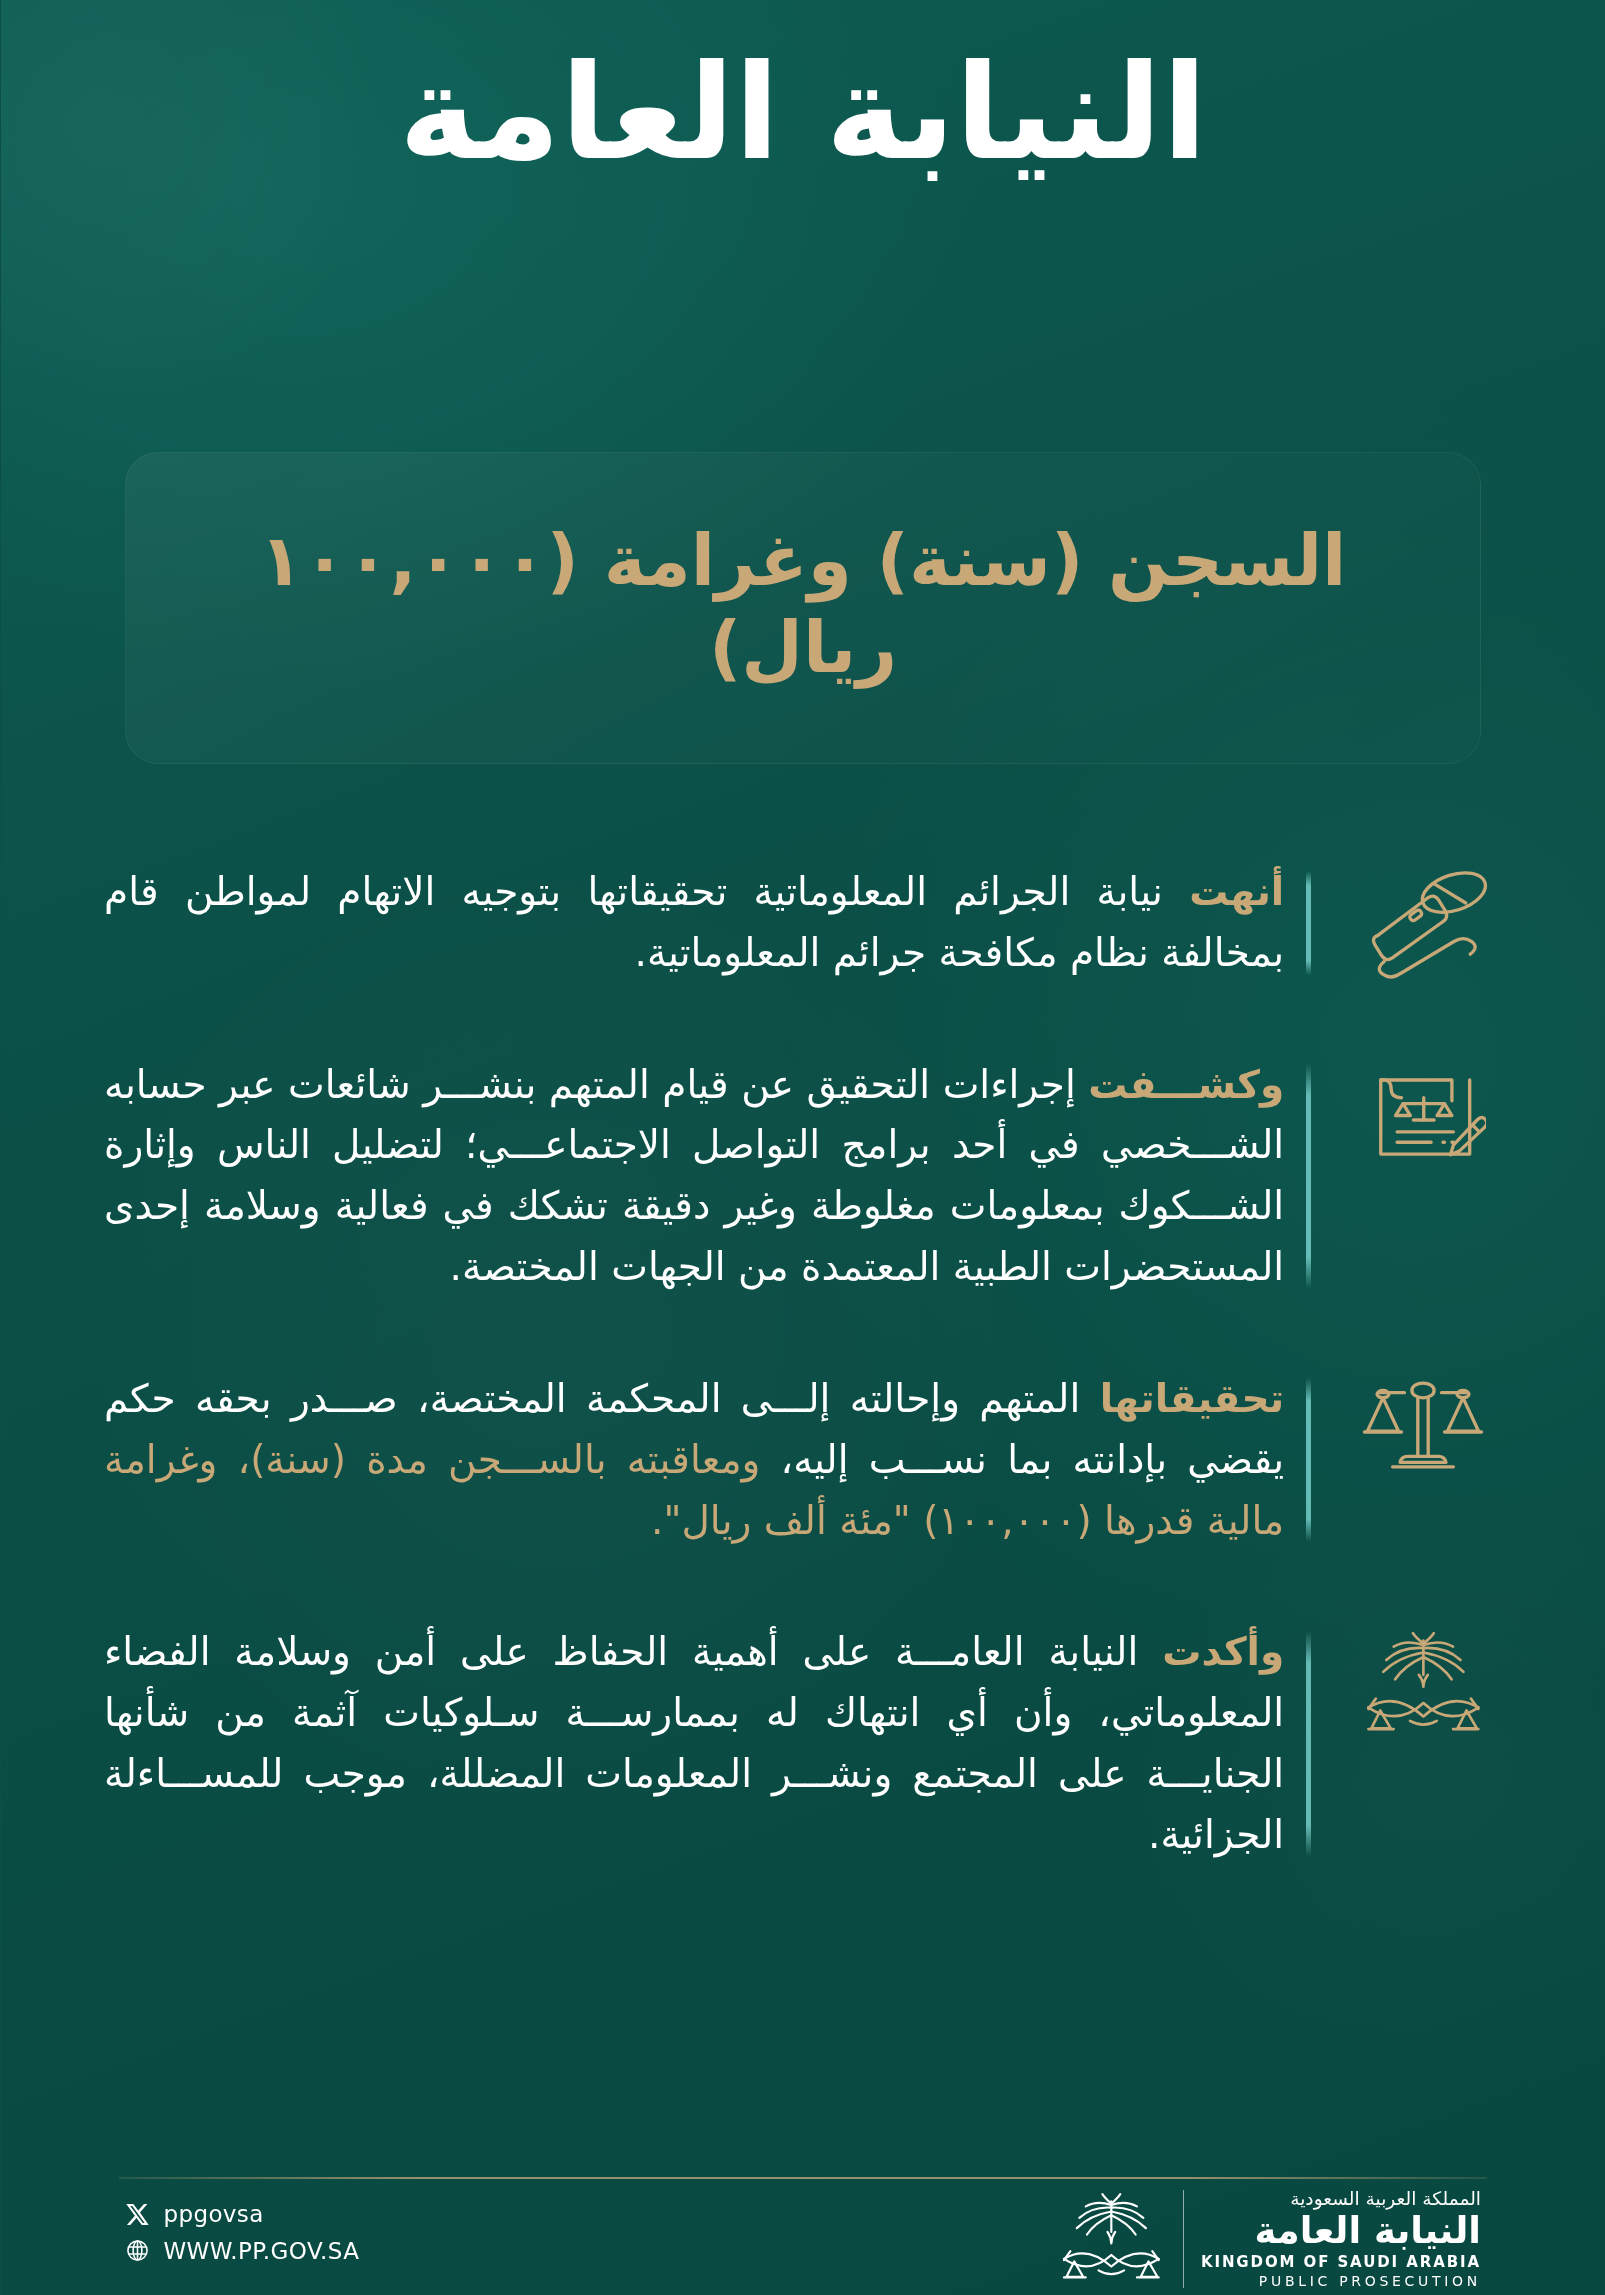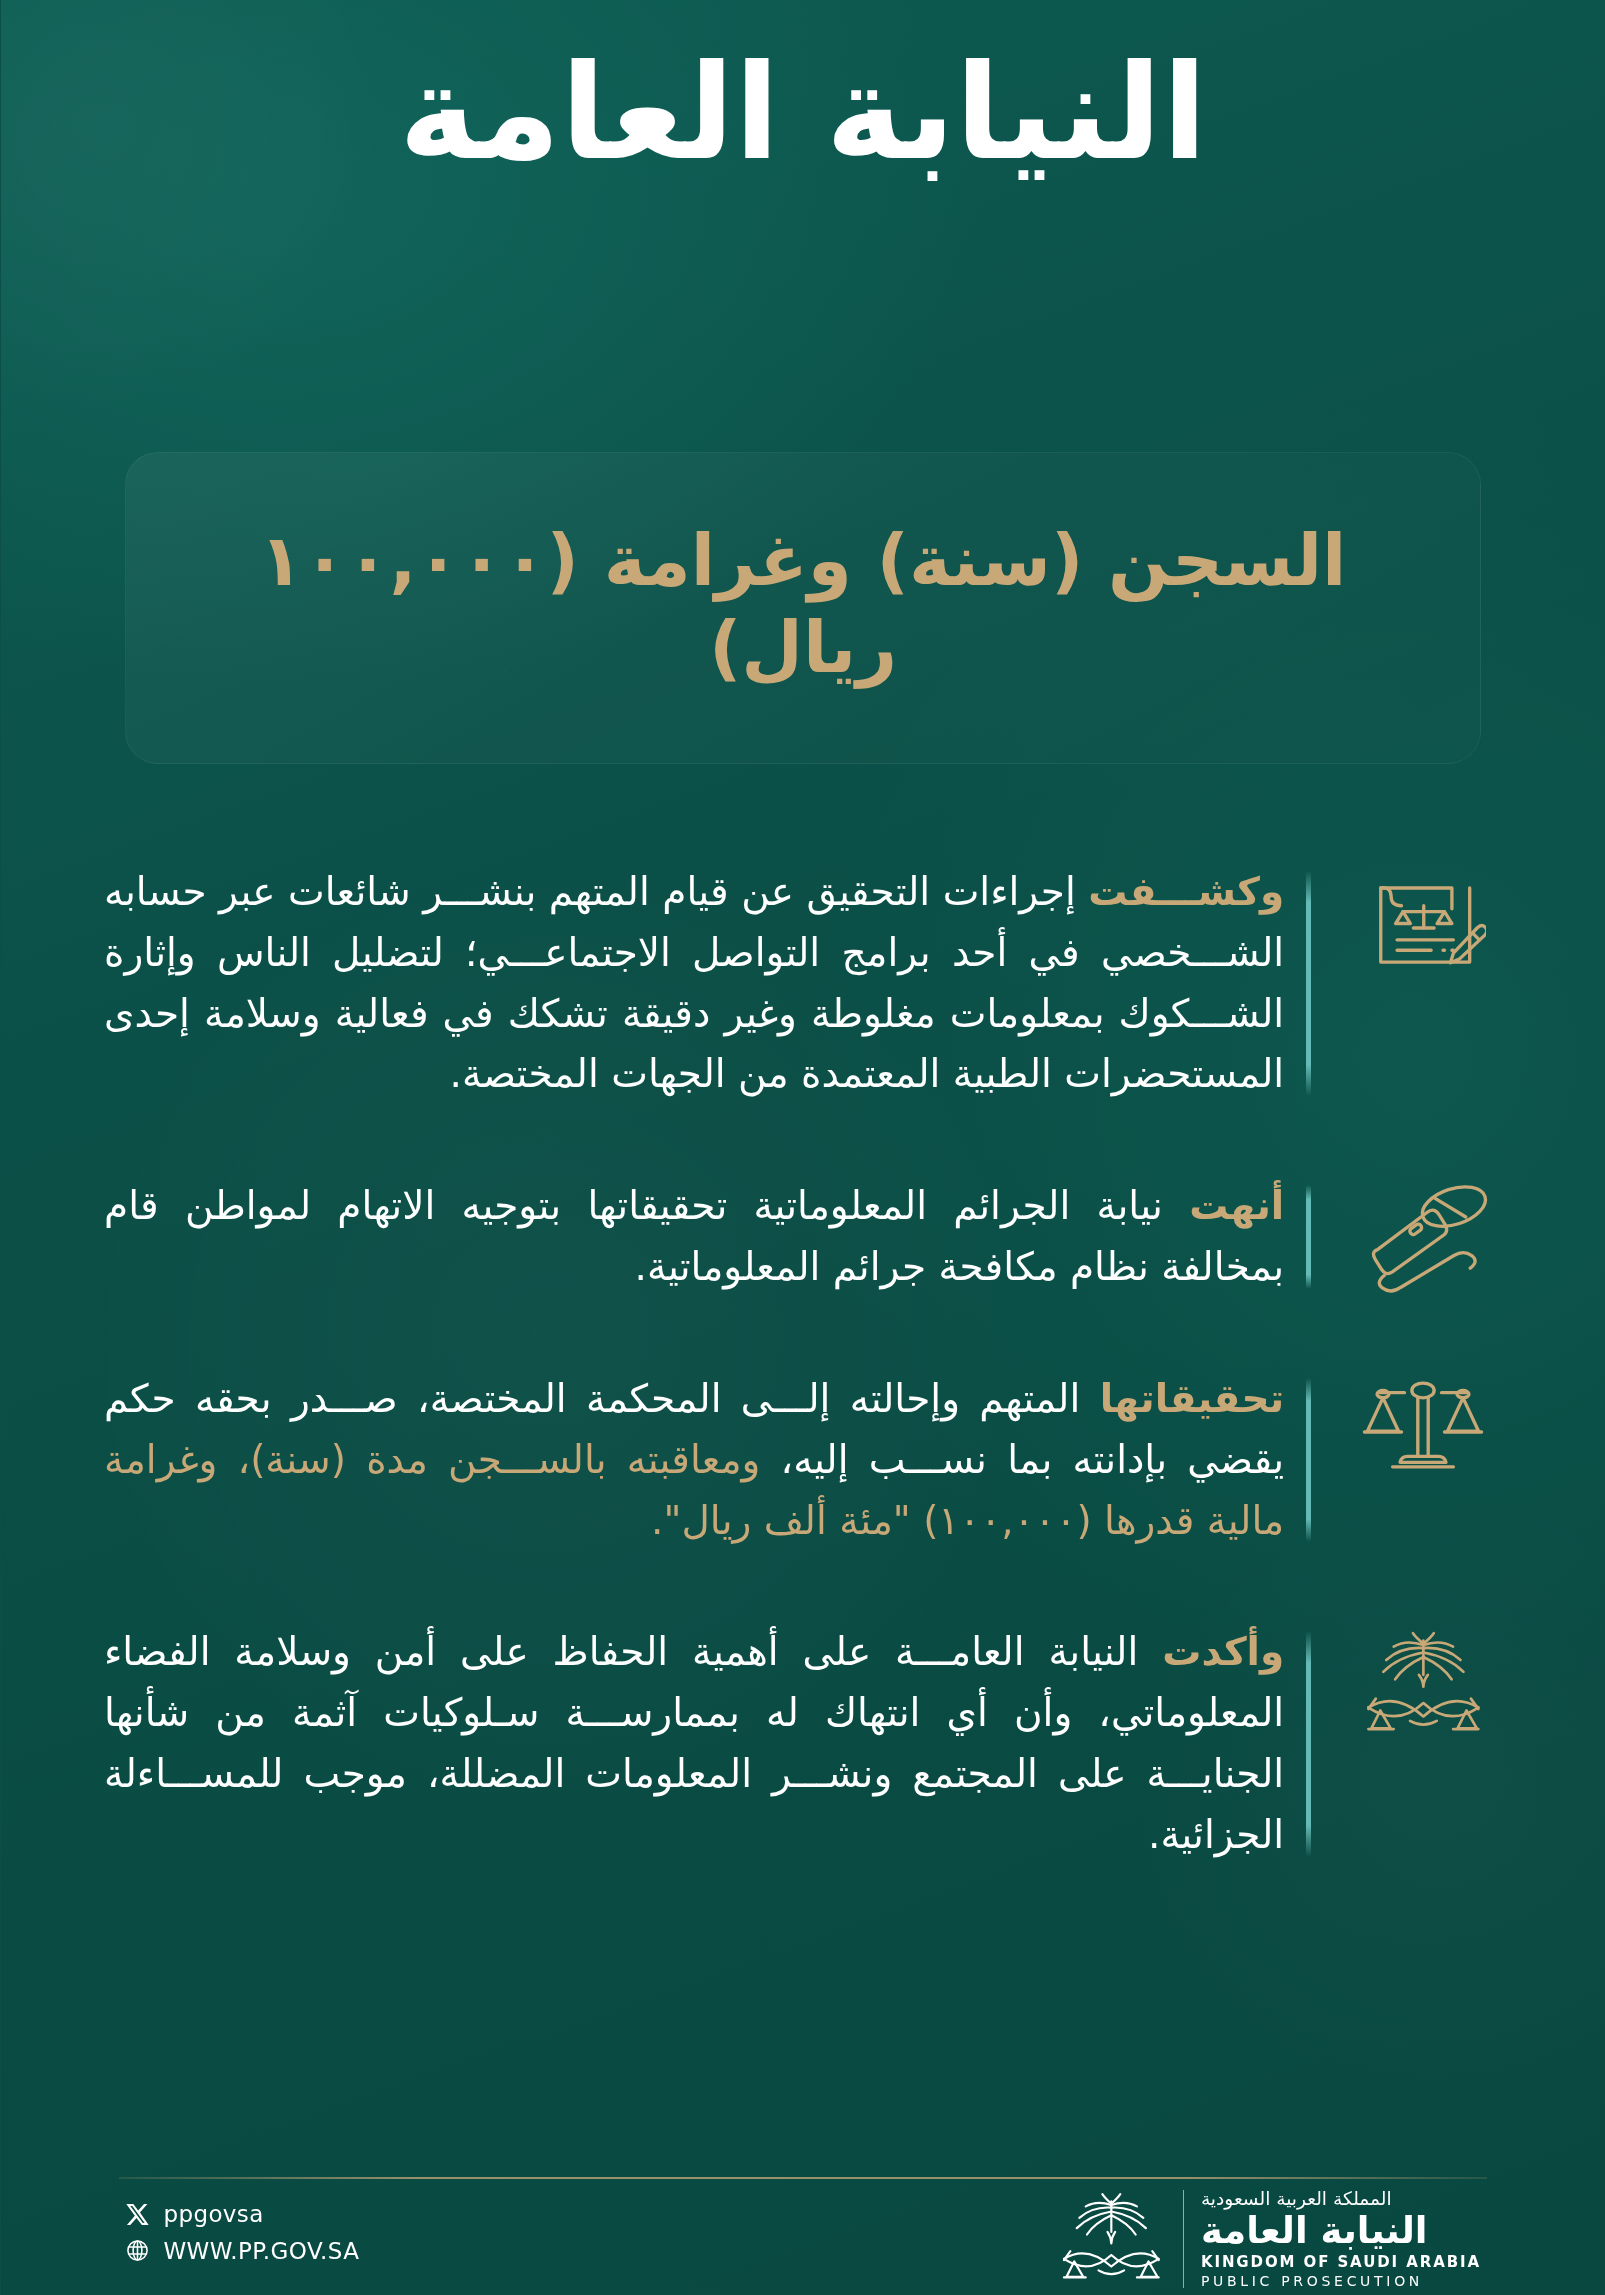--- a/index.html
+++ b/index.html
@@ -202,21 +202,21 @@
   }
   .logo-emblem svg { display: block; }
   .logo-divider {
     width: 1.5px;
     height: 98px;
     background: rgba(255,255,255,.55);
   }
   .logo-words {
     display: flex;
     flex-direction: column;
-    align-items: flex-end;
+    align-items: flex-start;
     gap: 1.5px;
     color: #ffffff;
   }
   .logo-kingdom-ar { font-size: 18.6px; font-weight: 500; letter-spacing: 0.4px; }
   .logo-name-ar { font-size: 37px; font-weight: 700; line-height: 1.1; letter-spacing: 0.7px; }
   .logo-kingdom-en { font-size: 15px; letter-spacing: 1.9px; font-weight: 600; direction: ltr; }
   .logo-name-en { font-size: 14px; letter-spacing: 3.7px; font-weight: 500; direction: ltr; }
 </style>
 </head>
 <body>
@@ -231,53 +231,53 @@
 
   <div class="header">
     <div class="brand-title">النيابة العامة</div>
   </div>
 
   <div class="card">
     <div class="card-headline">السجن (سنة) وغرامة (١٠٠,٠٠٠ ريال)</div>
   </div>
 
   <div class="blocks">
+
+    <div class="block">
+      <div class="block-icon">
+        <svg width="141" height="112" viewBox="0 0 190 150" fill="none" stroke="#c9a878" stroke-width="4.5" stroke-linecap="round" stroke-linejoin="round">
+          <ellipse cx="136" cy="34" rx="44" ry="24" transform="rotate(-18 136 34)"></ellipse>
+          <path d="M109 22 L152 48"></path>
+          <path d="M33 92 L101 41 q9 -6 15 4 l8 13 q6 10 -4 16 L53 122 q-9 6 -15 -4 l-8 -13 q-6 -10 3 -13 Z"></path>
+          <rect x="75" y="66" width="17" height="9" rx="4" transform="rotate(-36 75 66)"></rect>
+          <path d="M42 127 q-12 10 -2 17 q11 8 24 -1 l72 -43 q13 -8 24 0 q10 8 -2 17"></path>
+        </svg>
+      </div>
+      <div class="block-rule"></div>
+      <div class="block-text">
+        <span class="lead">أنهت</span><span> نيابة الجرائم المعلوماتية تحقيقاتها بتوجيه الاتهام لمواطن قام بمخالفة نظام مكافحة جرائم المعلوماتية.</span>
+      </div>
+    </div>
 
     <div class="block">
       <div class="block-icon">
         <svg width="126" height="119" viewBox="0 0 170 160" fill="none" stroke="#c9a878" stroke-width="4.5" stroke-linecap="round" stroke-linejoin="round">
           <path d="M28 28 h96 v28 M148 28 v80 M28 28 v100 h120 v-20"></path>
           <path d="M28 28 q14 -2 14 12 q0 12 14 12"></path>
           <path d="M58 60 h56 M86 52 v30"></path>
           <path d="M58 60 l-10 16 h20 Z M114 60 l-10 16 h20 Z"></path>
           <path d="M72 82 h28"></path>
           <path d="M50 98 h76 M50 112 h46 M112 112 h2 M124 112 h2"></path>
           <path d="M126 116 L158 82 q6 -6 11 -1 q5 5 -1 11 L134 124 l-12 5 Z"></path>
           <path d="M152 89 l9 9"></path>
         </svg>
       </div>
       <div class="block-rule"></div>
       <div class="block-text">
         <span class="lead">وكشـــفت</span><span> إجراءات التحقيق عن قيام المتهم بنشـــر شائعات عبر حسابه الشـــخصي في أحد برامج التواصل الاجتماعـــي؛ لتضليل الناس وإثارة الشـــكوك بمعلومات مغلوطة وغير دقيقة تشكك في فعالية وسلامة إحدى المستحضرات الطبية المعتمدة من الجهات المختصة.</span>
-      </div>
-    </div>
-
-    <div class="block">
-      <div class="block-icon">
-        <svg width="141" height="112" viewBox="0 0 190 150" fill="none" stroke="#c9a878" stroke-width="4.5" stroke-linecap="round" stroke-linejoin="round">
-          <ellipse cx="136" cy="34" rx="44" ry="24" transform="rotate(-18 136 34)"></ellipse>
-          <path d="M109 22 L152 48"></path>
-          <path d="M33 92 L101 41 q9 -6 15 4 l8 13 q6 10 -4 16 L53 122 q-9 6 -15 -4 l-8 -13 q-6 -10 3 -13 Z"></path>
-          <rect x="75" y="66" width="17" height="9" rx="4" transform="rotate(-36 75 66)"></rect>
-          <path d="M42 127 q-12 10 -2 17 q11 8 24 -1 l72 -43 q13 -8 24 0 q10 8 -2 17"></path>
-        </svg>
-      </div>
-      <div class="block-rule"></div>
-      <div class="block-text">
-        <span class="lead">أنهت</span><span> نيابة الجرائم المعلوماتية تحقيقاتها بتوجيه الاتهام لمواطن قام بمخالفة نظام مكافحة جرائم المعلوماتية.</span>
       </div>
     </div>
 
     <div class="block">
       <div class="block-icon">
         <svg width="126" height="112" viewBox="0 0 170 150" fill="none" stroke="#c9a878" stroke-width="4.5" stroke-linecap="round" stroke-linejoin="round">
           <ellipse cx="85" cy="23" rx="15" ry="10"></ellipse>
           <path d="M26 26 h34 M110 26 h34"></path>
           <path d="M78 33 v78 M92 33 v78"></path>
           <ellipse cx="31" cy="28" rx="8" ry="5"></ellipse>

